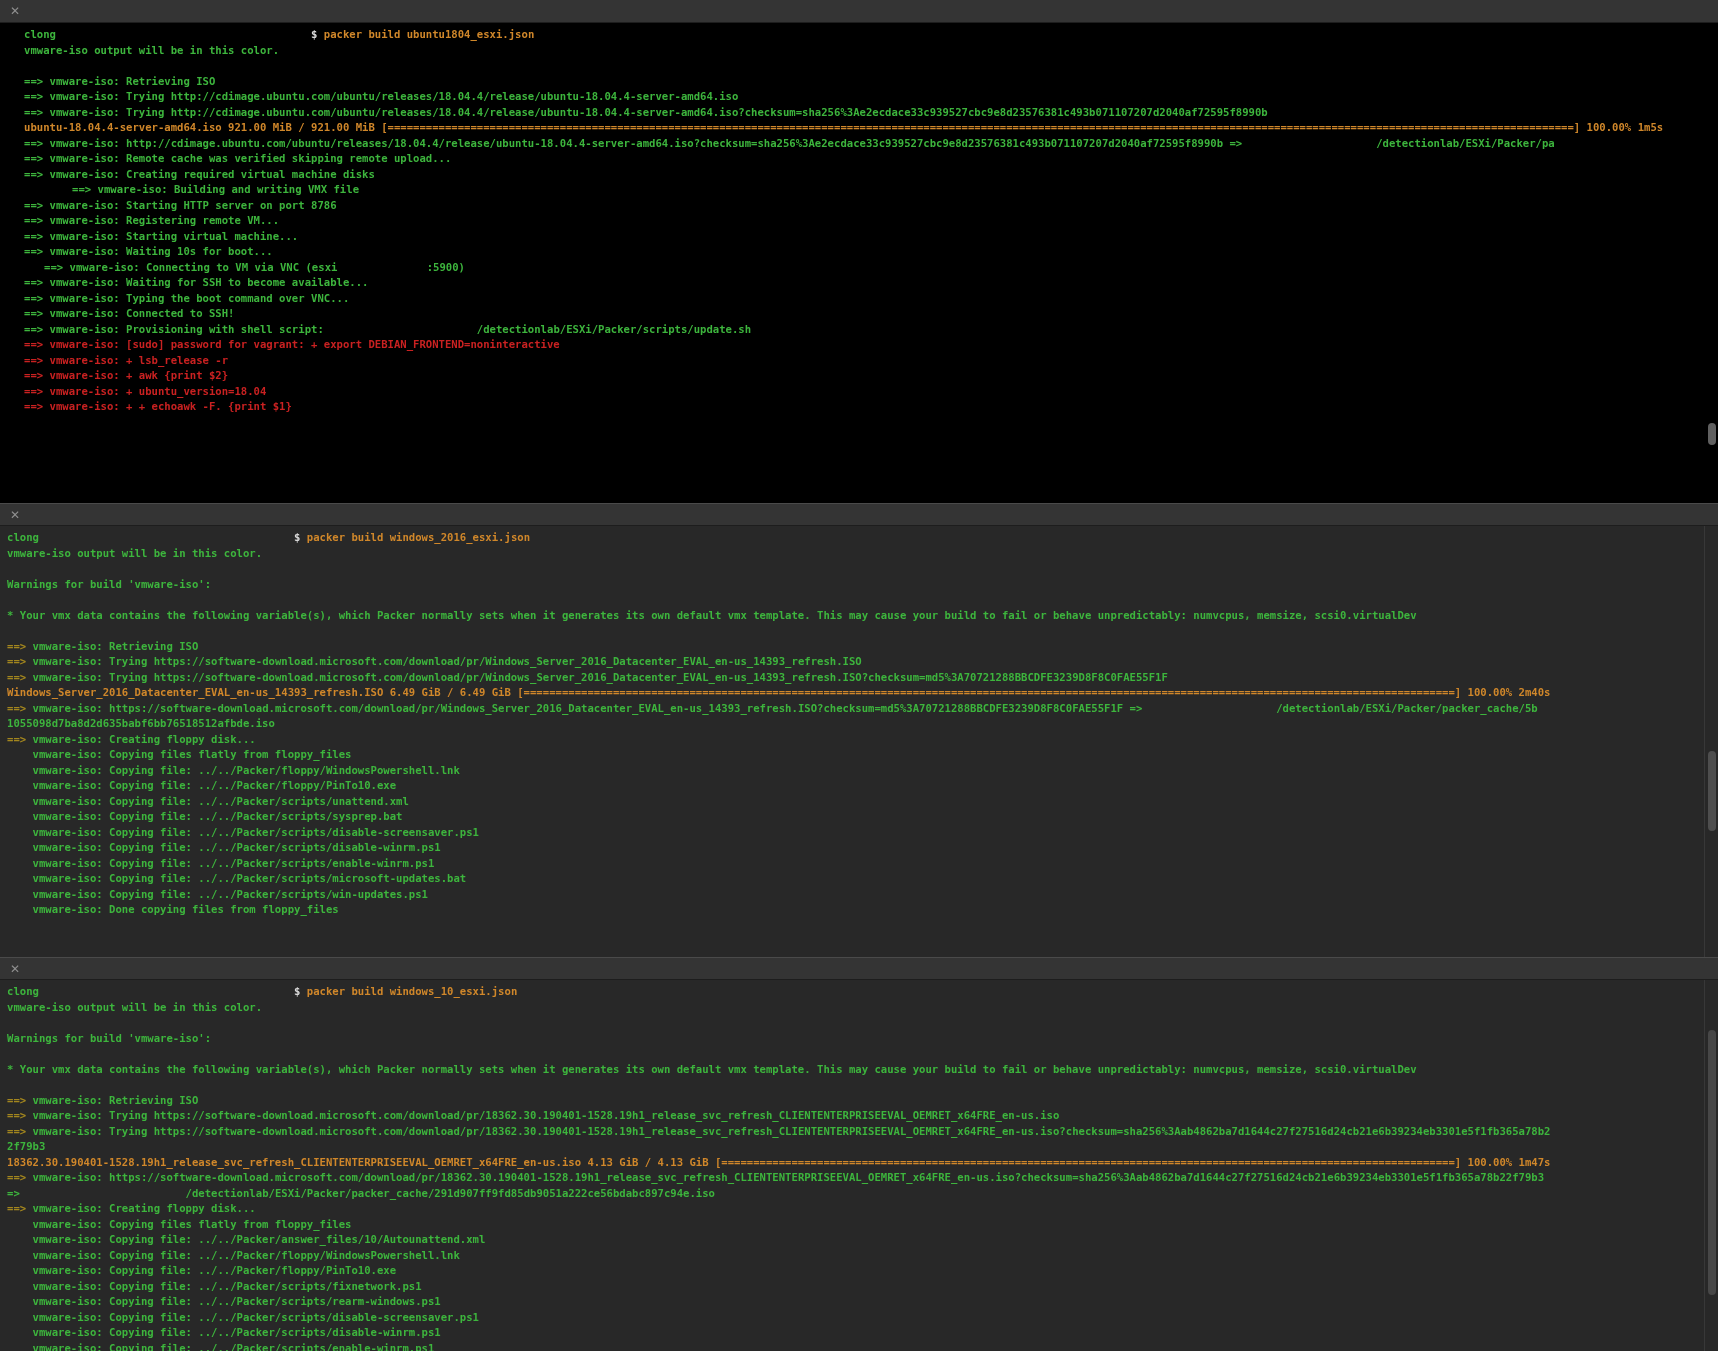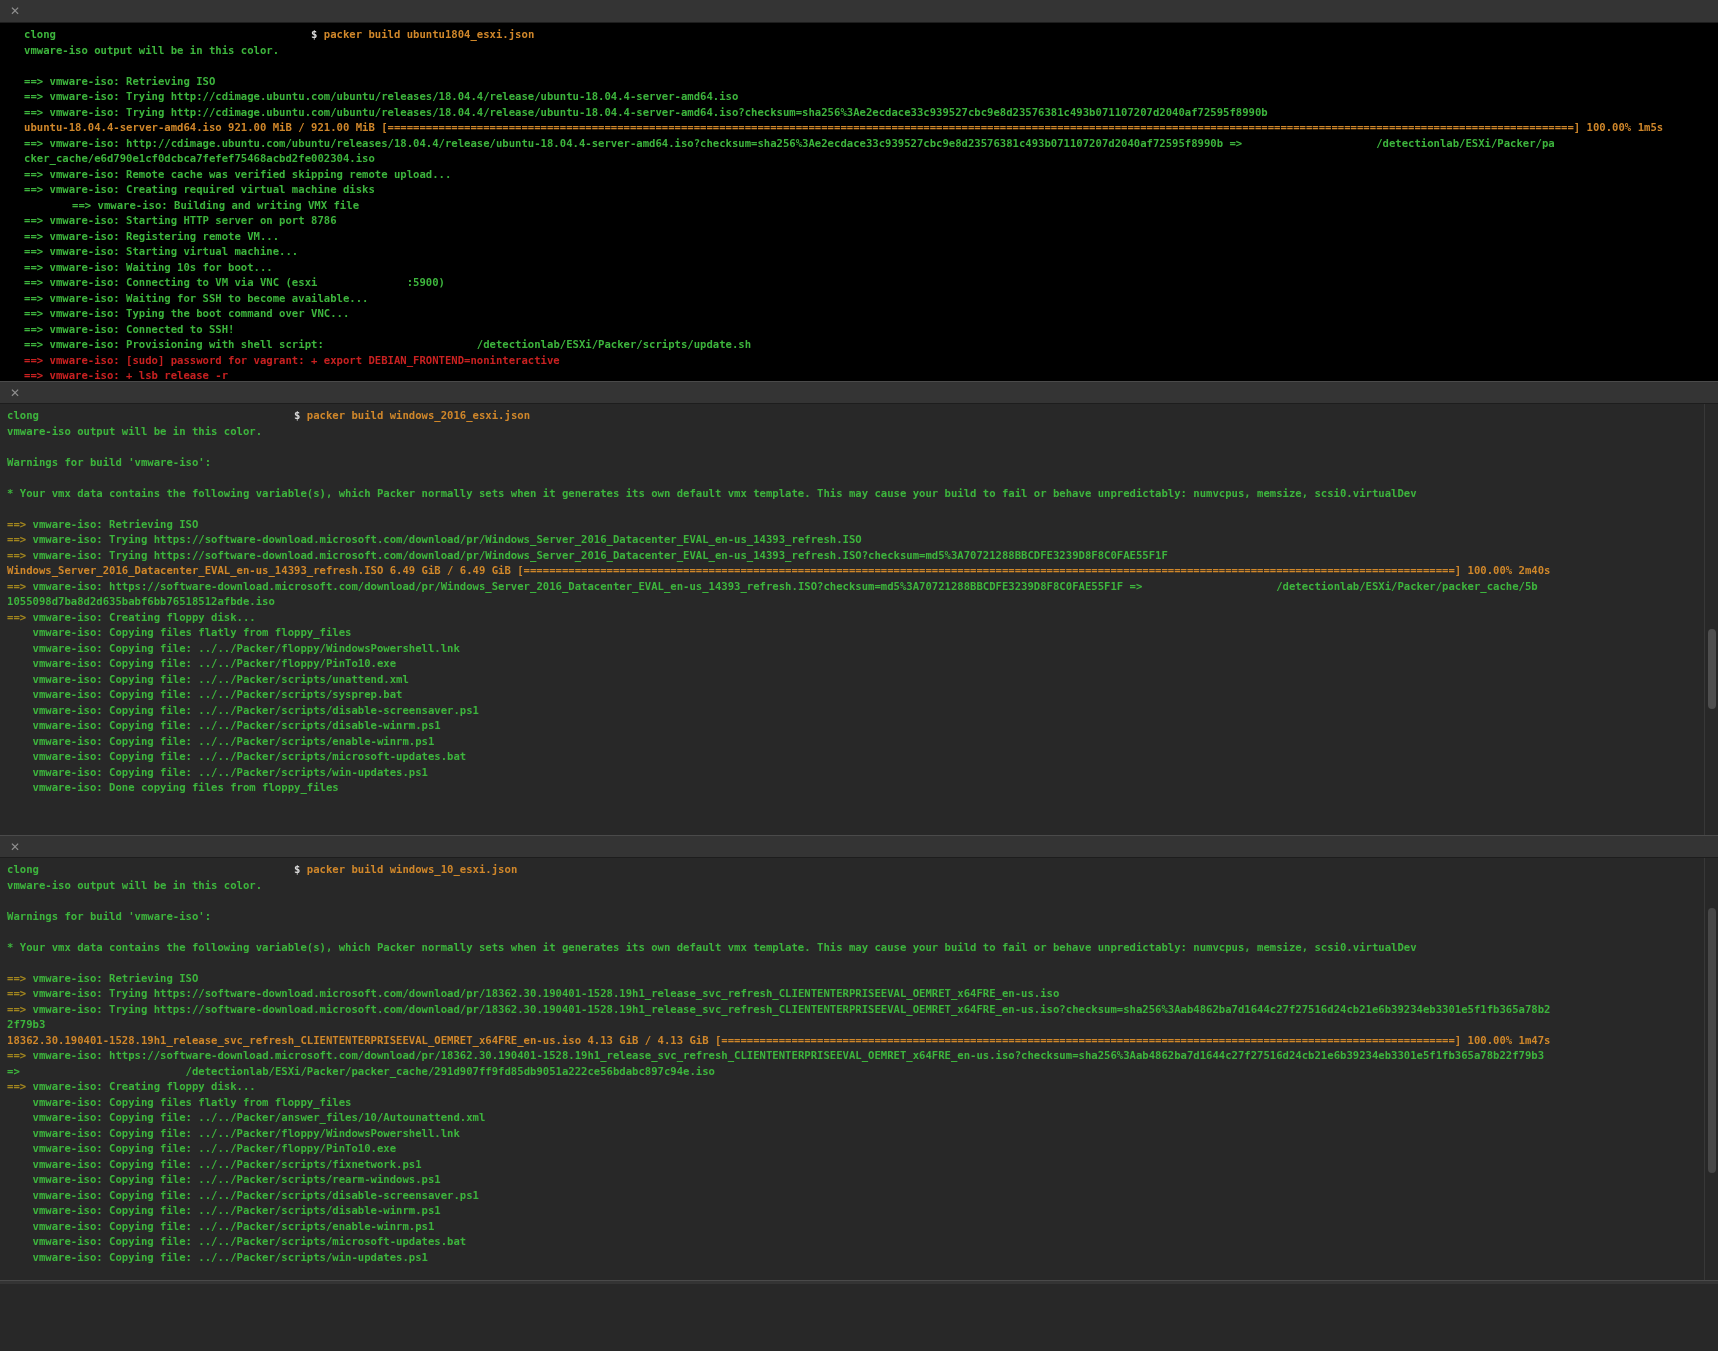--- a/index.html
+++ b/index.html
@@ -38,38 +38,37 @@
 
 <div class="pane">
   <div class="titlebar first">
     <span class="close-btn">✕</span>
     <span class="menu-btn">
       <span class="bar"></span>
       <span class="bar"></span>
       <span class="bar"></span>
     </span>
   </div>
-  <div class="content black" style="height:358px;padding-left:24px;">
+  <div class="content black" style="height:480px;padding-left:24px;">
       <div class="trow"><span style="color: rgb(61, 181, 61);">clong</span><span style="color: rgb(61, 181, 61);">                                        </span><span style="color: rgb(216, 216, 216);">$ </span><span style="color: rgb(208, 135, 42);">packer build ubuntu1804_esxi.json</span></div>
       <div class="trow"><span style="color: rgb(61, 181, 61);">vmware-iso output will be in this color.</span></div>
       <div class="trow"> </div>
       <div class="trow"><span style="color: rgb(61, 181, 61);">==&gt; vmware-iso: Retrieving ISO</span></div>
       <div class="trow"><span style="color: rgb(61, 181, 61);">==&gt; vmware-iso: Trying http://cdimage.ubuntu.com/ubuntu/releases/18.04.4/release/ubuntu-18.04.4-server-amd64.iso</span></div>
       <div class="trow"><span style="color: rgb(61, 181, 61);">==&gt; vmware-iso: Trying http://cdimage.ubuntu.com/ubuntu/releases/18.04.4/release/ubuntu-18.04.4-server-amd64.iso?checksum=sha256%3Ae2ecdace33c939527cbc9e8d23576381c493b071107207d2040af72595f8990b</span></div>
       <div class="trow"><span style="color: rgb(208, 135, 42);">ubuntu-18.04.4-server-amd64.iso 921.00 MiB / 921.00 MiB [==========================================================================================================================================================================================] 100.00% 1m5s</span></div>
       <div class="trow"><span style="color: rgb(61, 181, 61);">==&gt; vmware-iso: http://cdimage.ubuntu.com/ubuntu/releases/18.04.4/release/ubuntu-18.04.4-server-amd64.iso?checksum=sha256%3Ae2ecdace33c939527cbc9e8d23576381c493b071107207d2040af72595f8990b =&gt;</span><span style="color: rgb(61, 181, 61);">                     </span><span style="color: rgb(61, 181, 61);">/detectionlab/ESXi/Packer/pa</span></div>
-      <div class="trow"><span style="color: rgb(61, 181, 61);">cker_cache/e6d790e1cf0dcbca7fefef75468acbd2fe002304.iso</span></div>
       <div class="trow"><span style="color: rgb(61, 181, 61);">==&gt; vmware-iso: Remote cache was verified skipping remote upload...</span></div>
       <div class="trow"><span style="color: rgb(61, 181, 61);">==&gt; vmware-iso: Creating required virtual machine disks</span></div>
       <div class="trow"><span style="color: rgb(61, 181, 61); margin-left: 48px;">==&gt; vmware-iso: Building and writing VMX file</span></div>
       <div class="trow"><span style="color: rgb(61, 181, 61);">==&gt; vmware-iso: Starting HTTP server on port 8786</span></div>
       <div class="trow"><span style="color: rgb(61, 181, 61);">==&gt; vmware-iso: Registering remote VM...</span></div>
       <div class="trow"><span style="color: rgb(61, 181, 61);">==&gt; vmware-iso: Starting virtual machine...</span></div>
       <div class="trow"><span style="color: rgb(61, 181, 61);">==&gt; vmware-iso: Waiting 10s for boot...</span></div>
-      <div class="trow"><span style="color: rgb(61, 181, 61);">==&gt; vmware-iso: Connecting to VM via VNC (esxi</span><span style="color: rgb(61, 181, 61);">              </span><span style="color: rgb(61, 181, 61);">:5900)</span></div>
+      <div class="trow"><span style="color: rgb(61, 181, 61); margin-left: 20px;">==&gt; vmware-iso: Connecting to VM via VNC (esxi</span><span style="color: rgb(61, 181, 61);">              </span><span style="color: rgb(61, 181, 61);">:5900)</span></div>
       <div class="trow"><span style="color: rgb(61, 181, 61);">==&gt; vmware-iso: Waiting for SSH to become available...</span></div>
       <div class="trow"><span style="color: rgb(61, 181, 61);">==&gt; vmware-iso: Typing the boot command over VNC...</span></div>
       <div class="trow"><span style="color: rgb(61, 181, 61);">==&gt; vmware-iso: Connected to SSH!</span></div>
       <div class="trow"><span style="color: rgb(61, 181, 61);">==&gt; vmware-iso: Provisioning with shell script:</span><span style="color: rgb(61, 181, 61);">                        </span><span style="color: rgb(61, 181, 61);">/detectionlab/ESXi/Packer/scripts/update.sh</span></div>
       <div class="trow"><span style="color: rgb(201, 33, 33);">==&gt; vmware-iso: [sudo] password for vagrant: + export DEBIAN_FRONTEND=noninteractive</span></div>
       <div class="trow"><span style="color: rgb(201, 33, 33);">==&gt; vmware-iso: + lsb_release -r</span></div>
       <div class="trow"><span style="color: rgb(201, 33, 33);">==&gt; vmware-iso: + awk {print $2}</span></div>
       <div class="trow"><span style="color: rgb(201, 33, 33);">==&gt; vmware-iso: + ubuntu_version=18.04</span></div>
       <div class="trow"><span style="color: rgb(201, 33, 33);">==&gt; vmware-iso: + + echoawk -F. {print $1}</span></div>
     </div>

